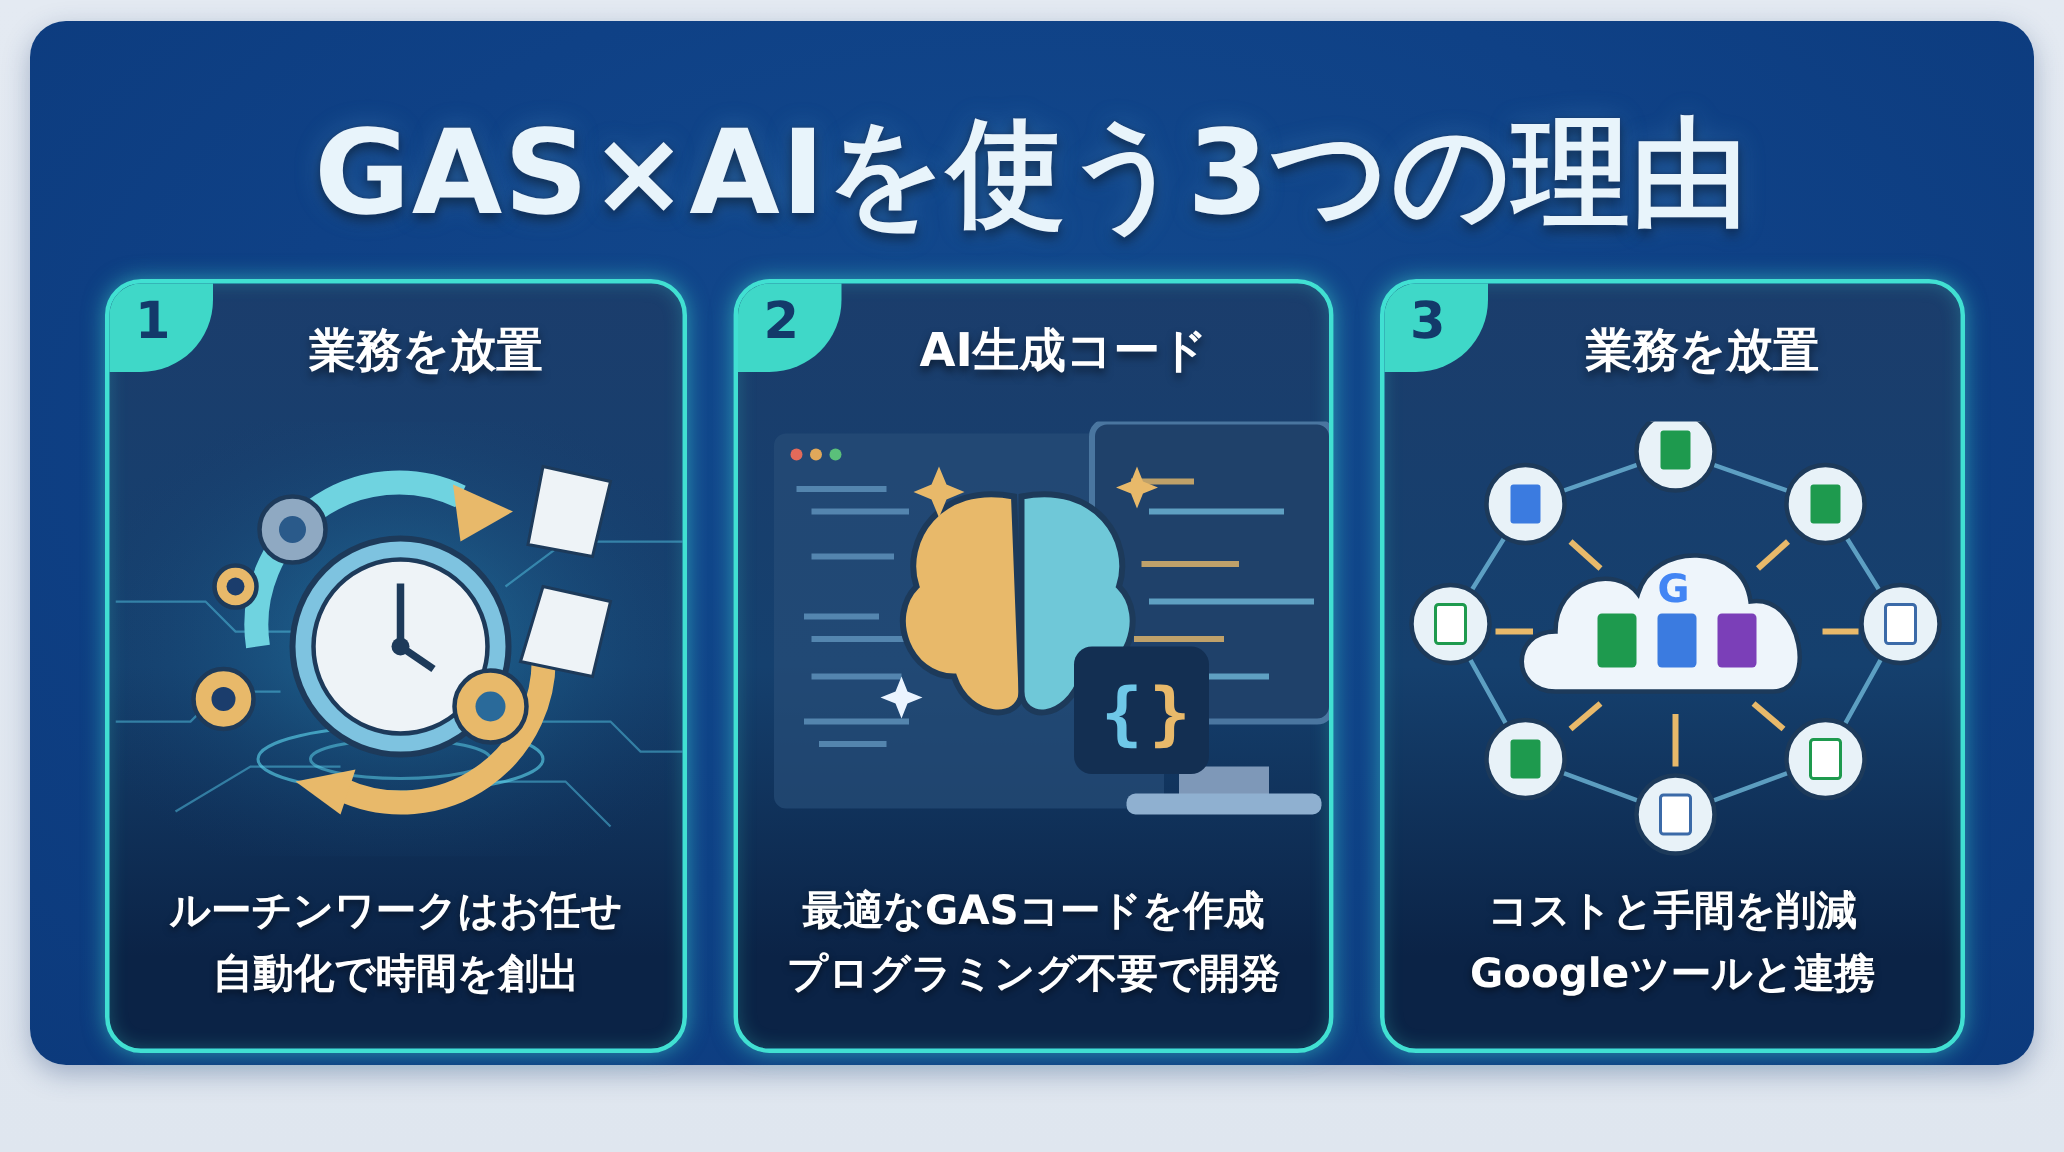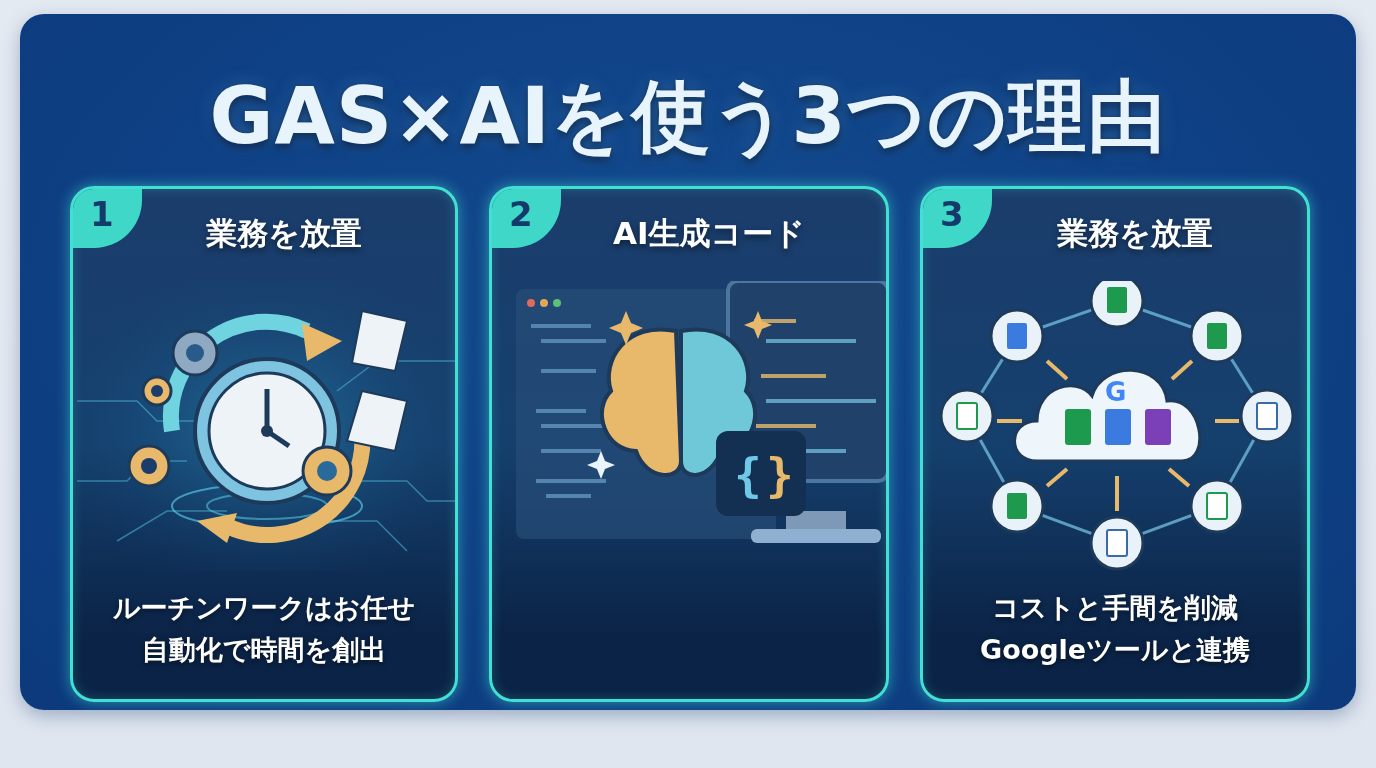--- a/index.html
+++ b/index.html
@@ -111,20 +111,24 @@
         <path d="M180 50 C130 40 105 80 115 110 C95 130 110 170 140 170 C150 200 185 200 185 180 Z" fill="#e8b96a" stroke="#1d3a5a" stroke-width="4"></path>
         <path d="M185 50 C235 40 260 80 250 110 C270 130 255 170 225 170 C215 200 185 200 185 180 Z" fill="#6fc8d8" stroke="#1d3a5a" stroke-width="4"></path>
         <rect x="220" y="150" width="90" height="85" rx="12" fill="#132f52"></rect>
         <text x="238" y="210" font-size="46" font-weight="bold" fill="#6fc8e8" font-family="DejaVu Sans Mono, monospace">{</text>
         <text x="270" y="210" font-size="46" font-weight="bold" fill="#e8b96a" font-family="DejaVu Sans Mono, monospace">}</text>
         <path d="M130 30 l5 12 12 5 -12 5 -5 12 -5 -12 -12 -5 12 -5z" fill="#e8b96a"></path>
         <path d="M105 170 l4 10 10 4 -10 4 -4 10 -4 -10 -10 -4 10 -4z" fill="#eaf4ff"></path>
         <path d="M262 30 l4 10 10 4 -10 4 -4 10 -4 -10 -10 -4 10 -4z" fill="#e8b96a"></path>
       </svg>
     </div>
+    <div class="desc">
+      <div>最適なGASコードを作成</div>
+      <div>プログラミング不要で開発</div>
+    </div>
   </div>
 
   <div class="card c3" style="left:900px;top:172px;">
     <div class="badge">3</div>
     <div class="ctitle">業務を放置</div>
     <div class="illus">
       <svg width="382" height="290" viewBox="0 0 382 290">
         <g stroke="#6fb8d8" stroke-width="3" fill="none" opacity=".8">
           <polygon points="190,20 290,55 340,135 290,225 190,262 90,225 40,135 90,55"></polygon>
         </g>

